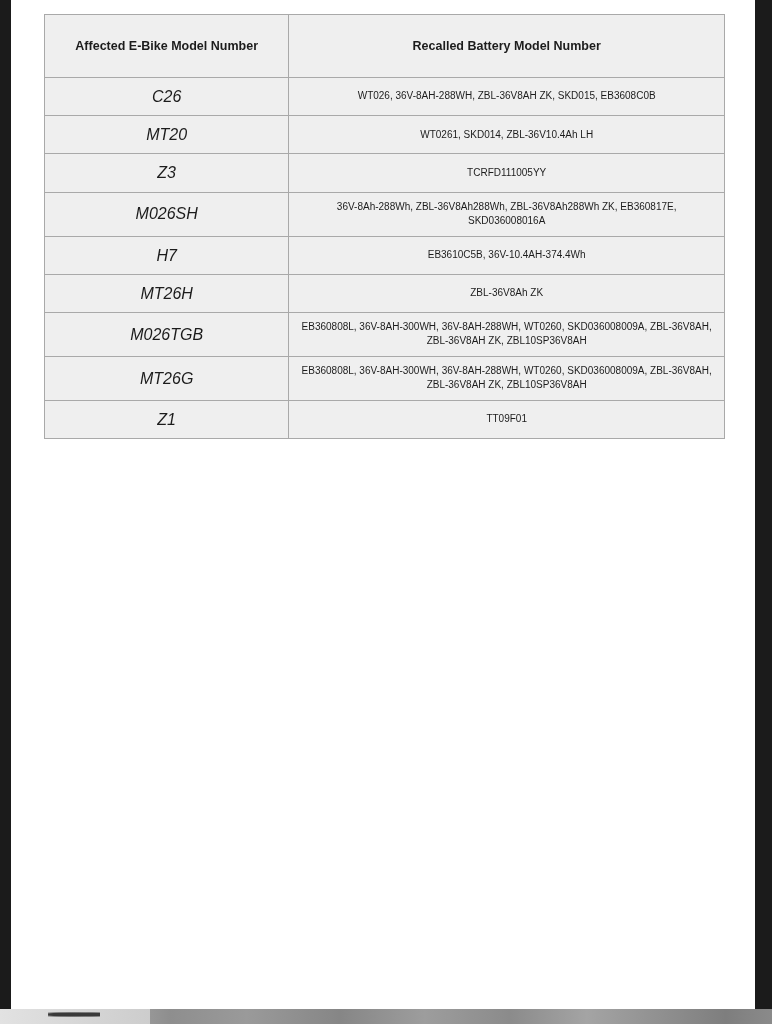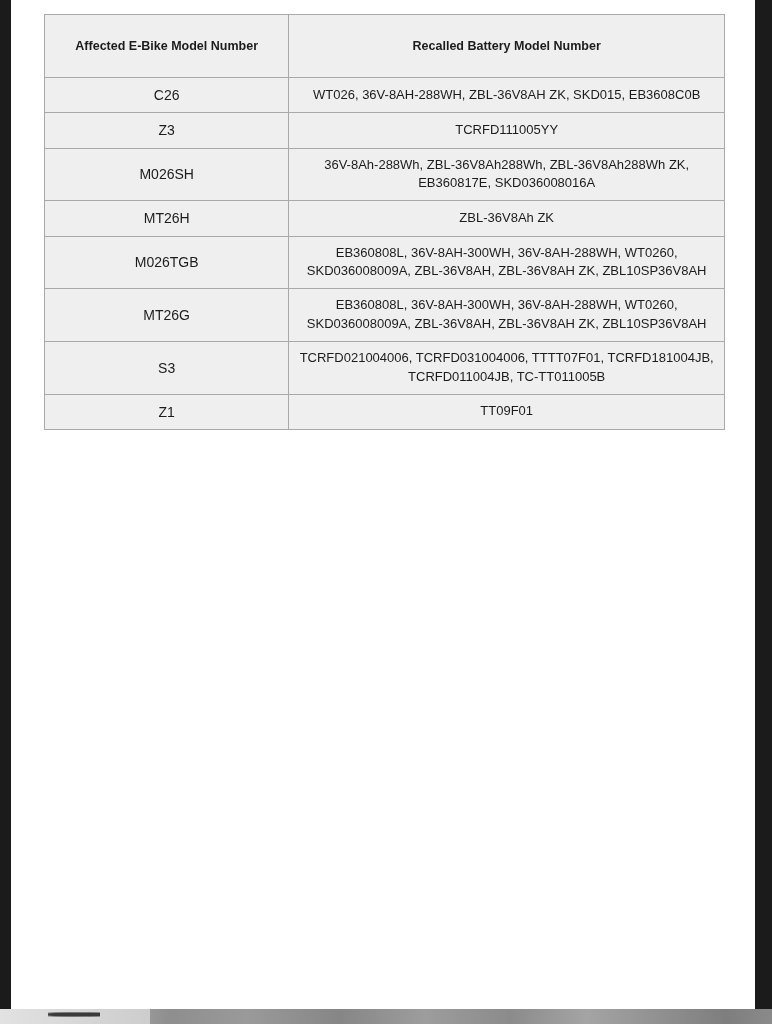--- a/index.html
+++ b/index.html
@@ -101,28 +101,29 @@
     vertical-align: middle;
     padding: 7px 8px;
     line-height: 1.45;
   }
   .recall-table th {
     font-size: 12.5px;
     font-weight: bold;
     height: 48px;
   }
   .recall-table td {
-    font-size: 13px;
+    font-size: 10px;
     font-weight: normal;
   }
   .col-model   { width: 244px; }
   .col-battery { width: 435px; }
 
   td.cell-model {
-    font-size: 14px;
+    font-size: 16px;
+    font-style: italic;
   }
 </style>
 </head>
 <body>
 
 <div class="edge-bar left"></div>
 <div class="edge-bar right"></div>
 
 <div class="page">
   <table class="recall-table">
@@ -135,44 +136,48 @@
         <th>Affected E-Bike Model Number</th>
         <th>Recalled Battery Model Number</th>
       </tr>
     </thead>
     <tbody id="table-body">
         <tr>
           <td class="cell-model">C26</td>
           <td class="cell-battery">WT026, 36V-8AH-288WH, ZBL-36V8AH ZK, SKD015, EB3608C0B</td>
         </tr>
         <tr>
+          <td class="cell-model">MT20</td>
+          <td class="cell-battery">WT0261, SKD014, ZBL-36V10.4Ah LH</td>
+        </tr>
+        <tr>
           <td class="cell-model">Z3</td>
           <td class="cell-battery">TCRFD111005YY</td>
         </tr>
         <tr>
           <td class="cell-model">M026SH</td>
           <td class="cell-battery">36V-8Ah-288Wh, ZBL-36V8Ah288Wh, ZBL-36V8Ah288Wh ZK, EB360817E, SKD036008016A</td>
+        </tr>
+        <tr>
+          <td class="cell-model">H7</td>
+          <td class="cell-battery">EB3610C5B, 36V-10.4AH-374.4Wh</td>
         </tr>
         <tr>
           <td class="cell-model">MT26H</td>
           <td class="cell-battery">ZBL-36V8Ah ZK</td>
         </tr>
         <tr>
           <td class="cell-model">M026TGB</td>
           <td class="cell-battery">EB360808L, 36V-8AH-300WH, 36V-8AH-288WH, WT0260, SKD036008009A, ZBL-36V8AH, ZBL-36V8AH ZK, ZBL10SP36V8AH</td>
         </tr>
         <tr>
           <td class="cell-model">MT26G</td>
           <td class="cell-battery">EB360808L, 36V-8AH-300WH, 36V-8AH-288WH, WT0260, SKD036008009A, ZBL-36V8AH, ZBL-36V8AH ZK, ZBL10SP36V8AH</td>
         </tr>
         <tr>
-          <td class="cell-model">S3</td>
-          <td class="cell-battery">TCRFD021004006, TCRFD031004006, TTTT07F01, TCRFD181004JB, TCRFD011004JB, TC-TT011005B</td>
-        </tr>
-        <tr>
           <td class="cell-model">Z1</td>
           <td class="cell-battery">TT09F01</td>
         </tr>
       </tbody>
   </table>
 </div>
 
 <div class="photo-strip"></div>
 
 </body></html>

